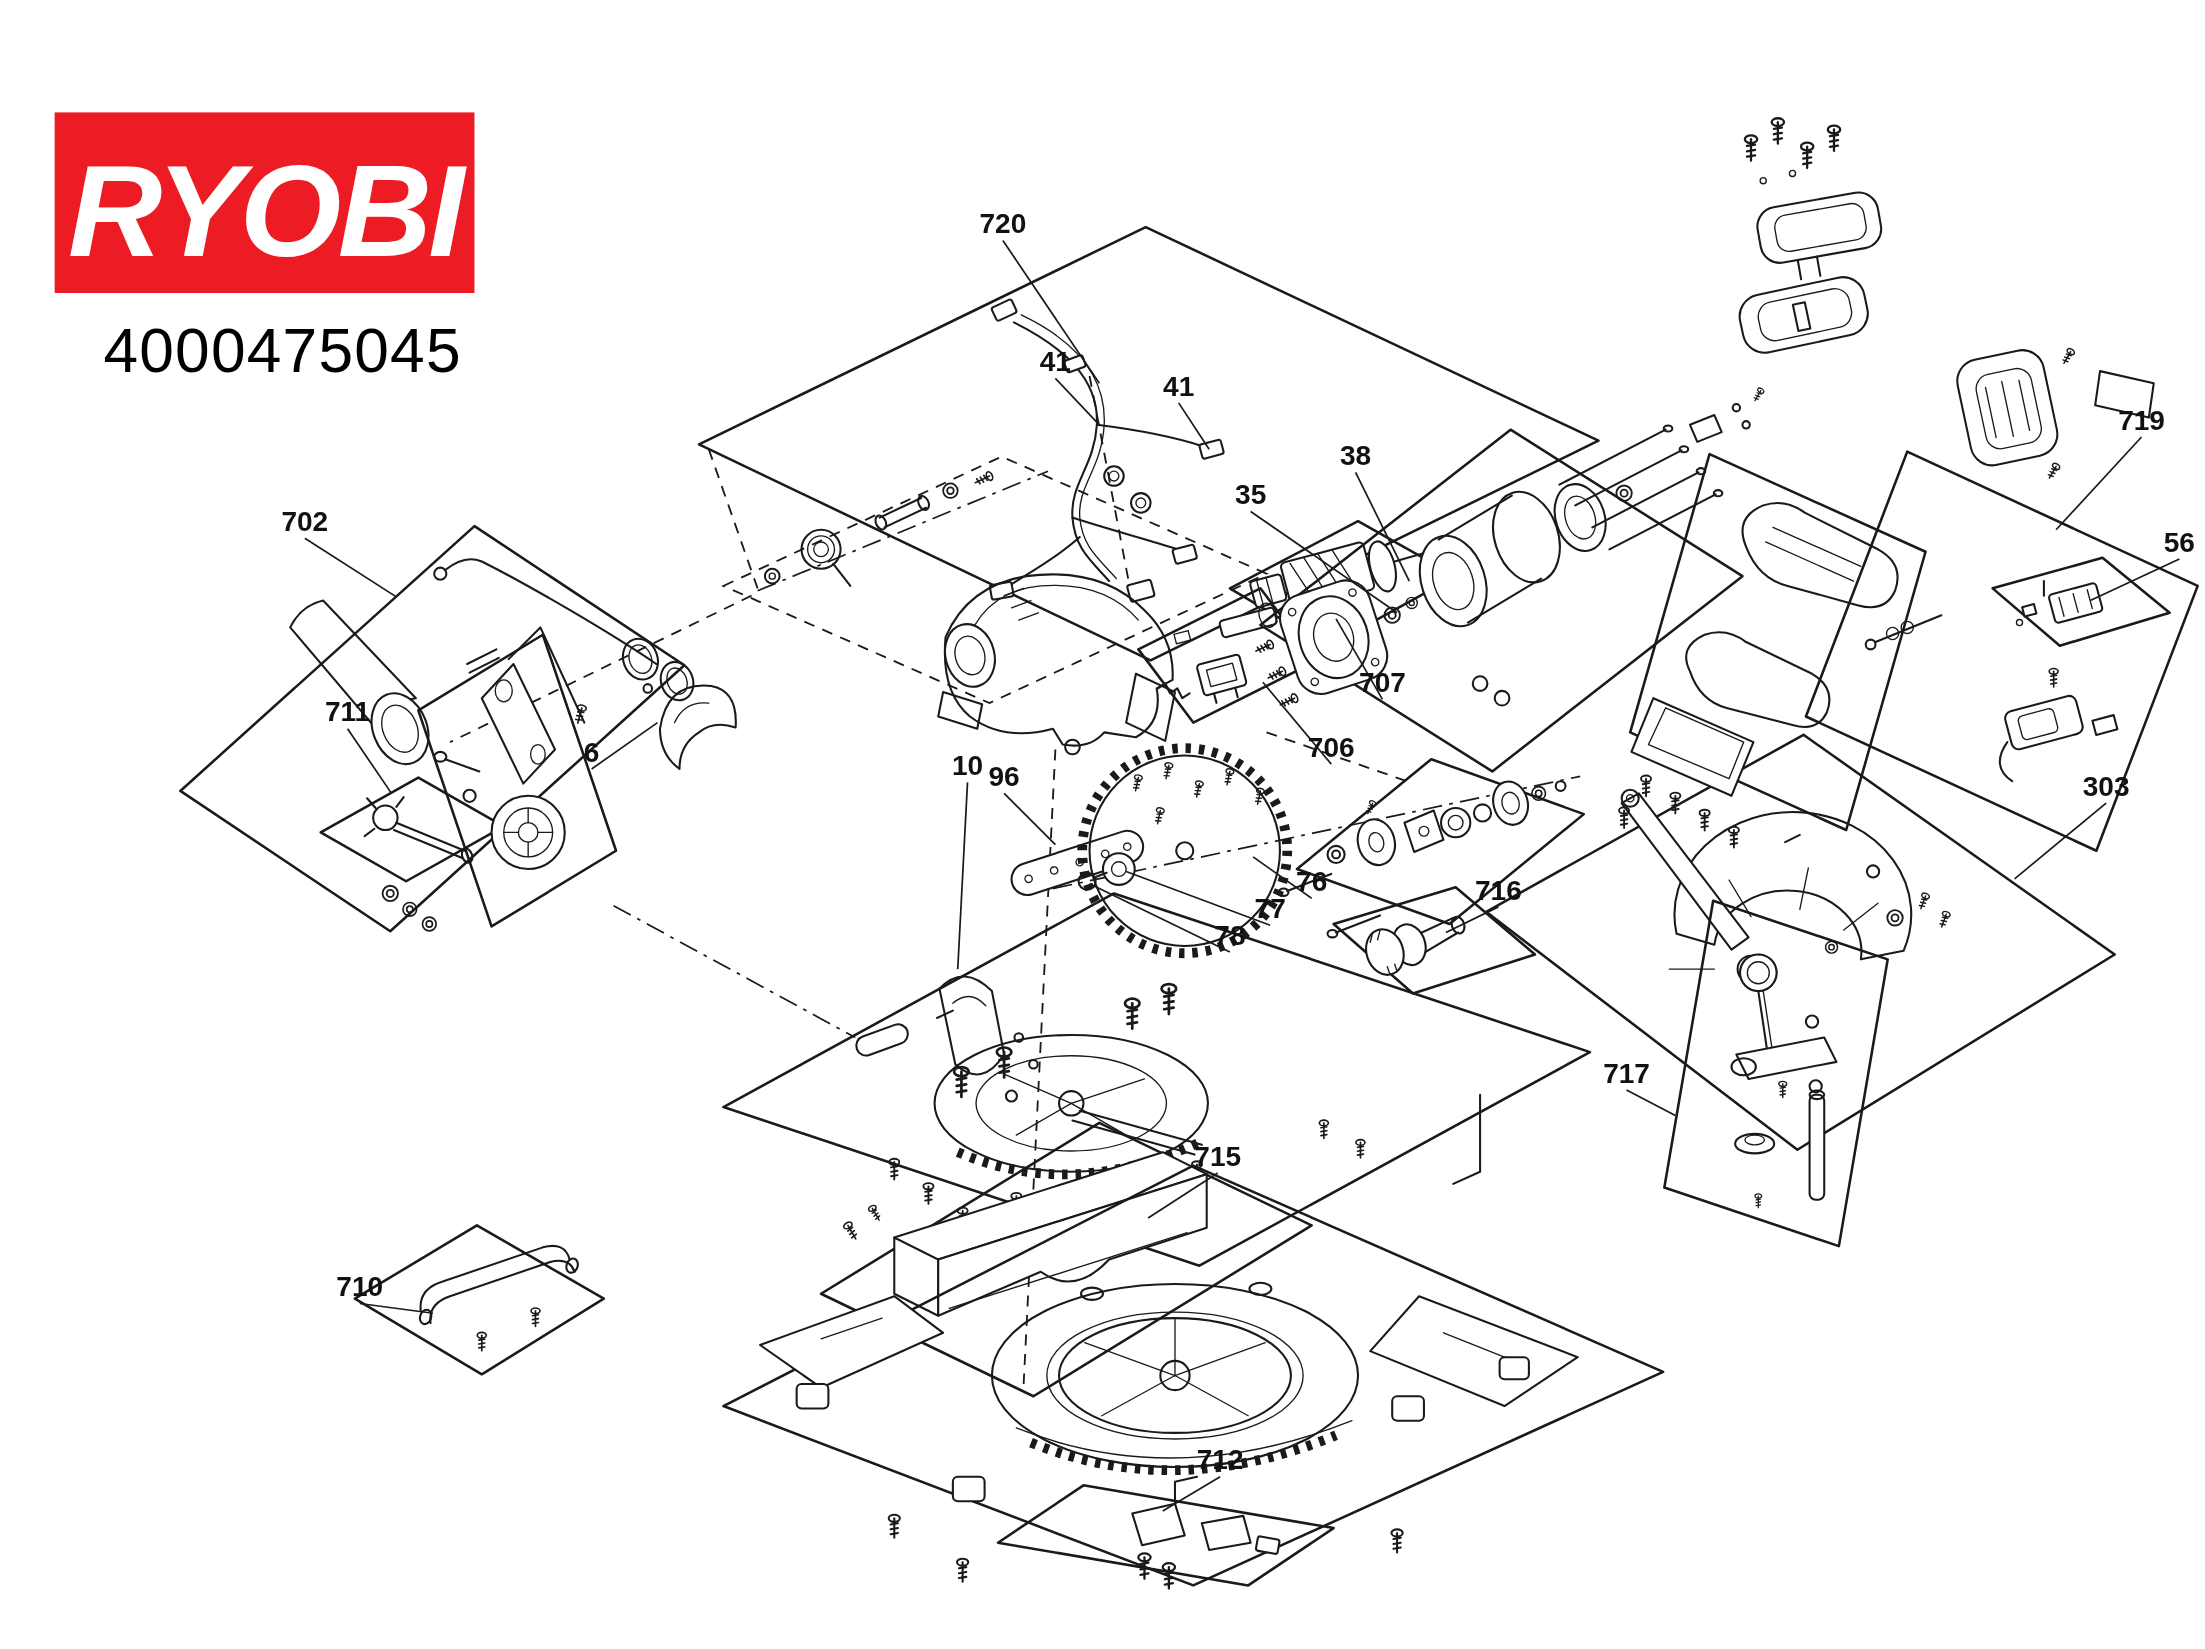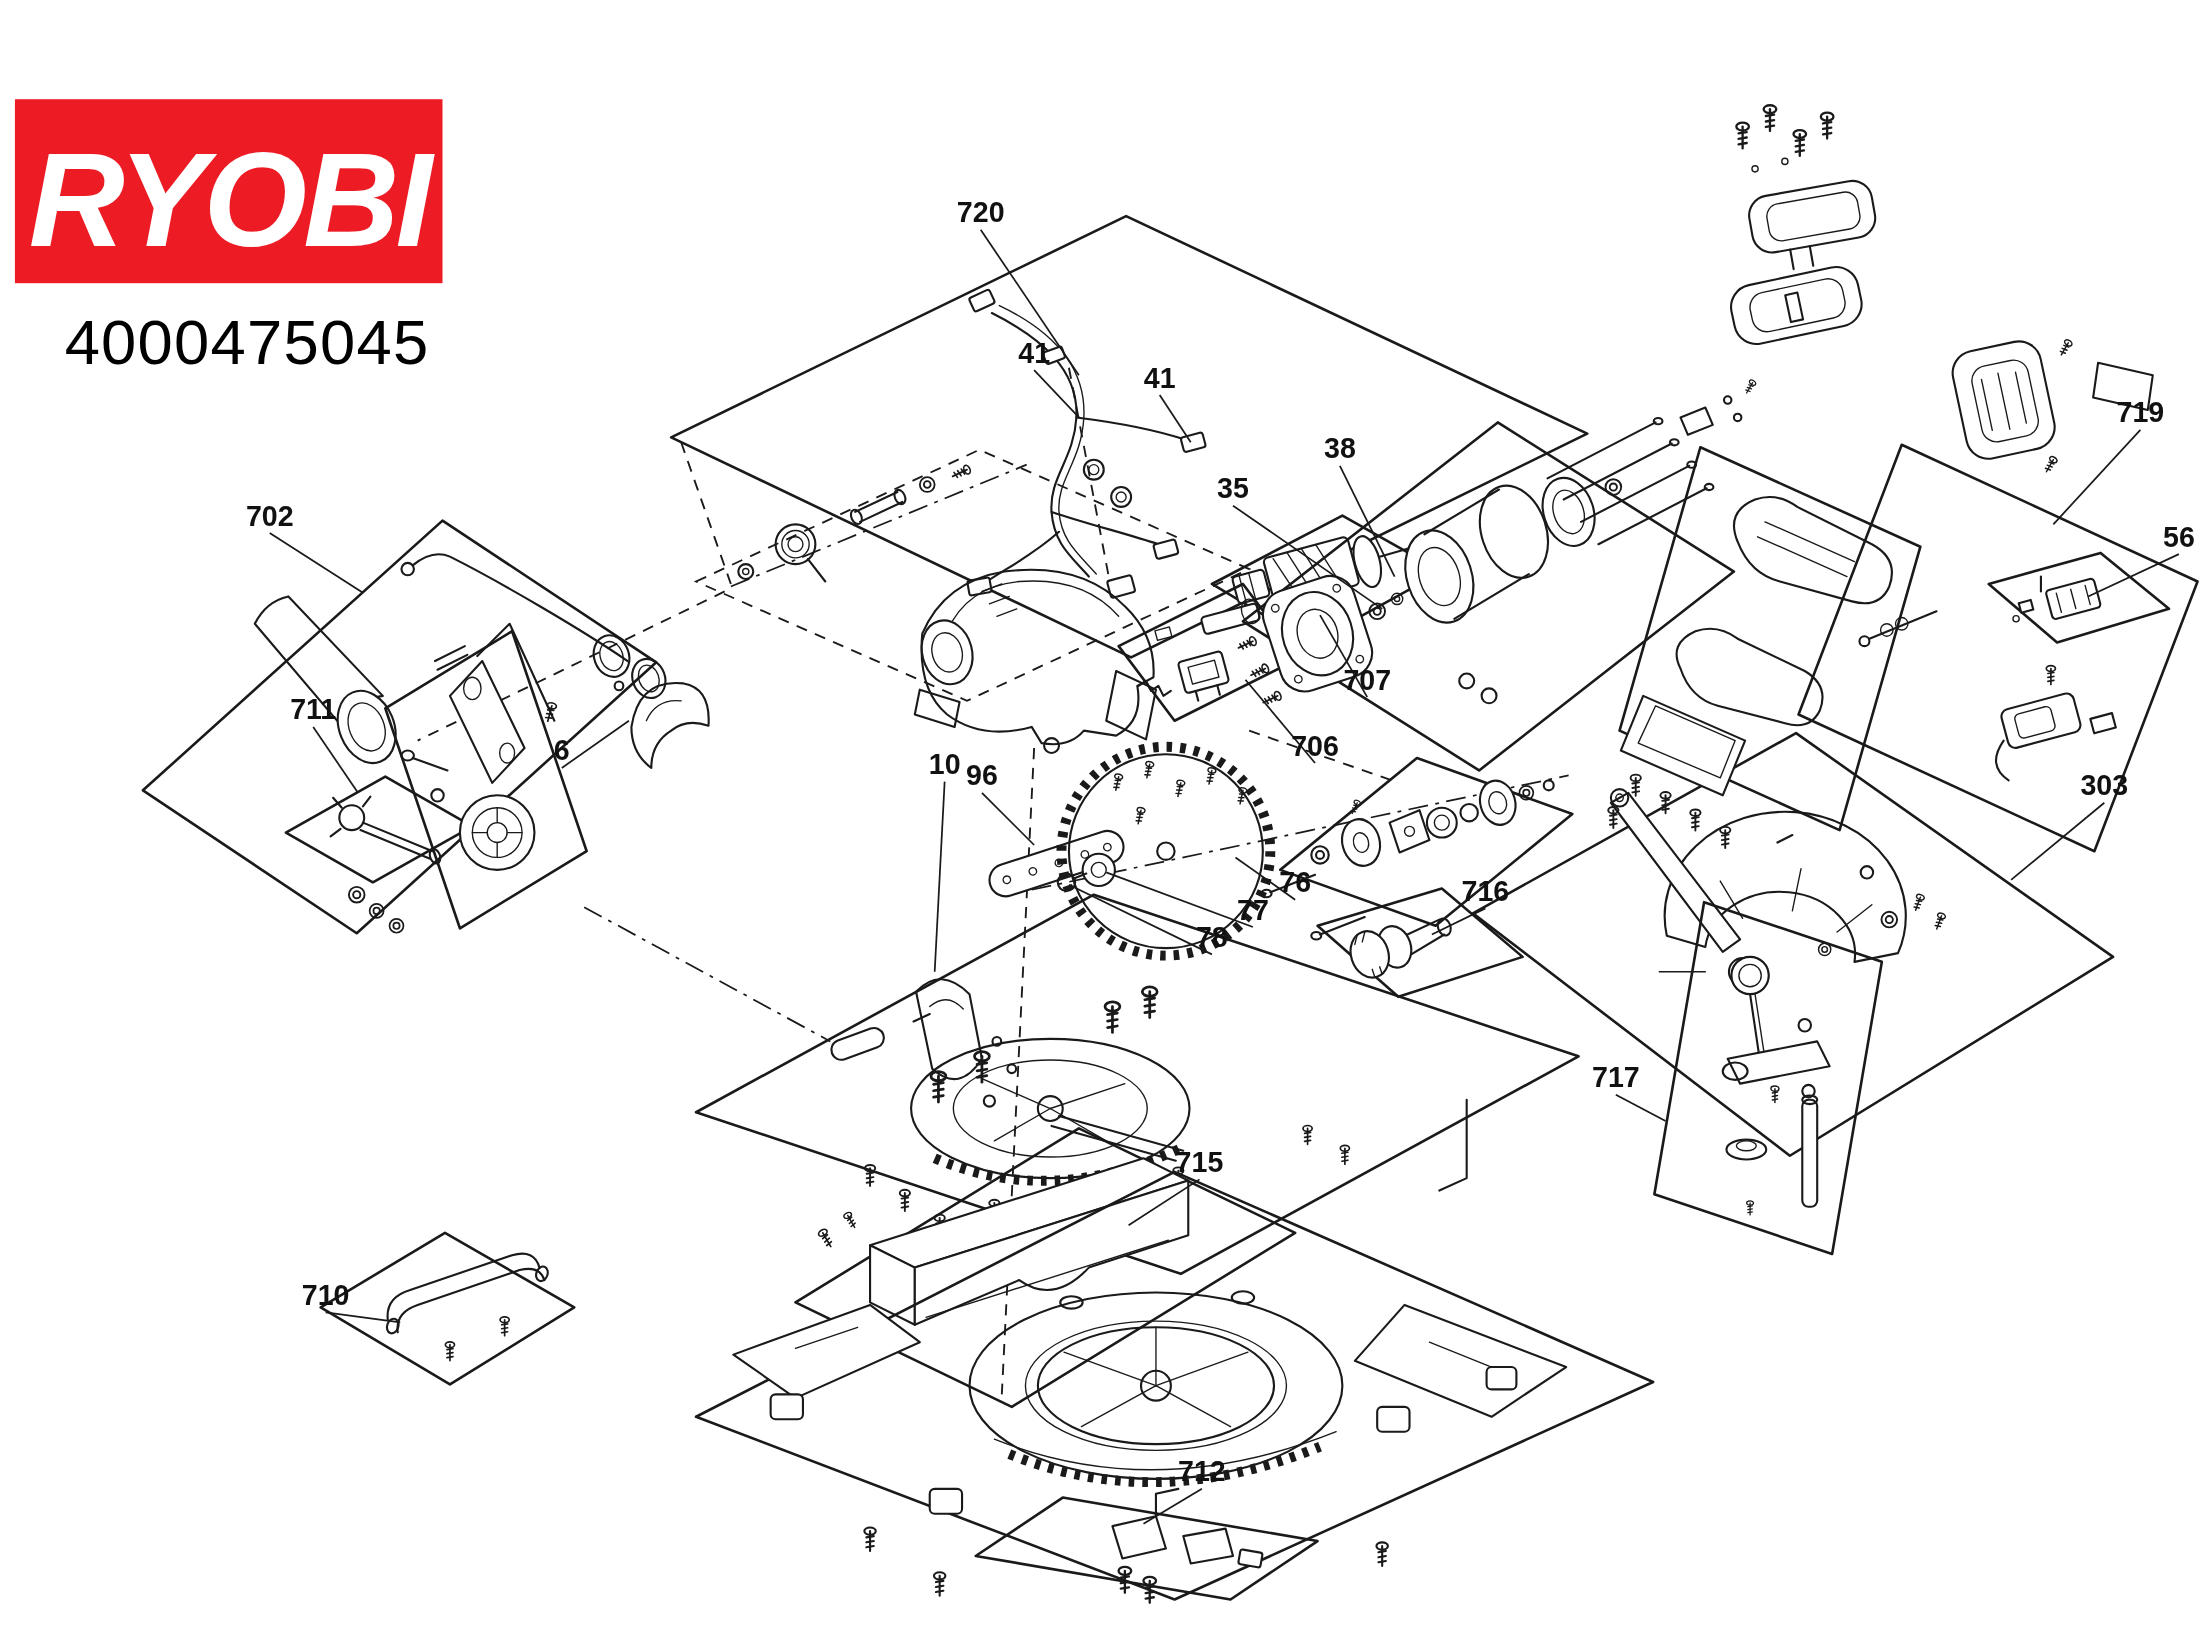--- a/index.html
+++ b/index.html
@@ -1,17 +1,17 @@
 <!DOCTYPE html>
 <html style="--line: #1A1A1A; --label: #111111;font-size:7px"><head>
 <meta charset="utf-8">
 <style>
   html,body{margin:0;padding:0;background:#fff;width:100%;height:100%;}
   body{font-family:"Liberation Sans", sans-serif;}
-  #stage{position:fixed;inset:0;}
+  #stage{position:fixed;inset:0;margin-left:40px;}
   svg{display:block;width:100%;height:100%;background:#fff;}
   .pn{fill:none;stroke:var(--line,#1a1a1a);stroke-width:2.1;stroke-linejoin:round;}
   .ln{fill:none;stroke:var(--line,#1a1a1a);stroke-width:1.7;stroke-linejoin:round;stroke-linecap:round;}
   .lt{fill:none;stroke:var(--line,#1a1a1a);stroke-width:1.1;stroke-linejoin:round;stroke-linecap:round;}
   .fw{fill:#ffffff;stroke:var(--line,#1a1a1a);stroke-width:1.7;stroke-linejoin:round;}
   .dsh{fill:none;stroke:var(--line,#1a1a1a);stroke-width:1.5;stroke-dasharray:9 7;}
   .ddt{fill:none;stroke:var(--line,#1a1a1a);stroke-width:1.4;stroke-dasharray:16 6 3 6;}
   .teeth{fill:none;stroke:var(--line,#1a1a1a);stroke-width:8;stroke-dasharray:4.5 6.5;}
   .callout-label{font-weight:bold;font-size:23px;fill:var(--label,#111);}
   .leader{stroke:var(--line,#1a1a1a);stroke-width:1.4;}

